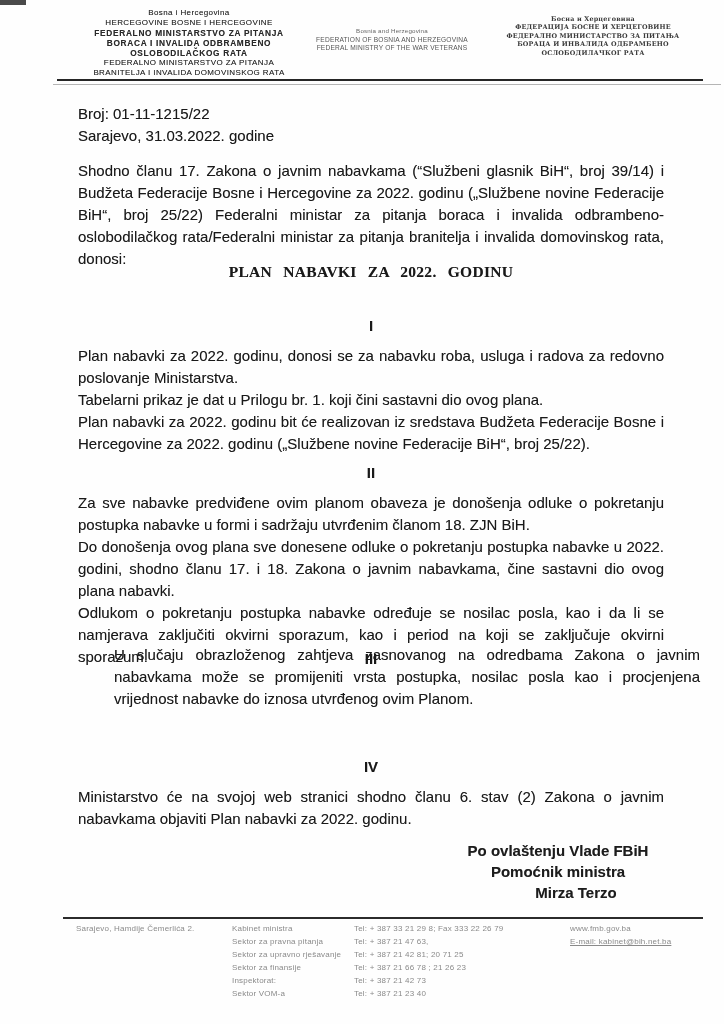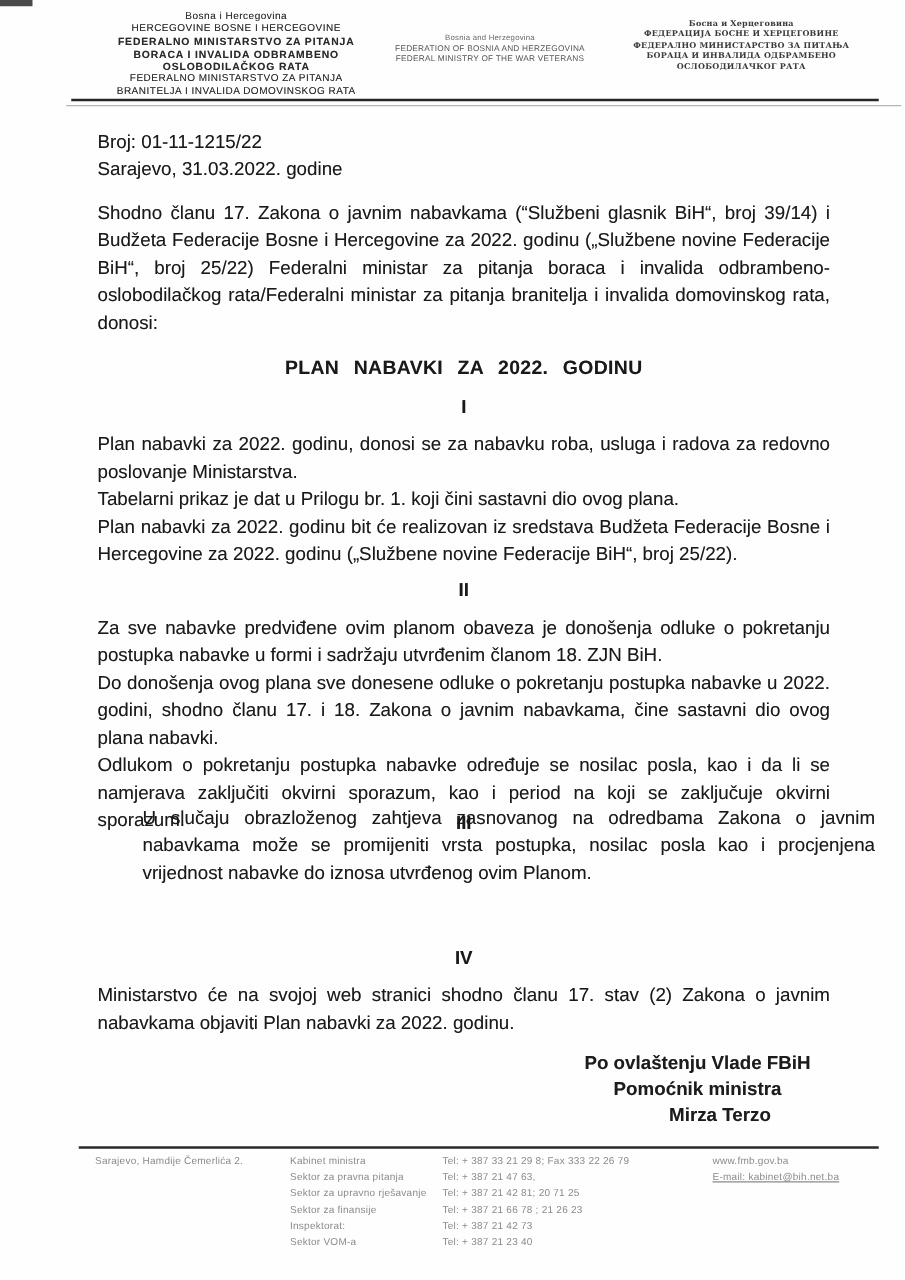--- a/index.html
+++ b/index.html
@@ -84,21 +84,21 @@
   <div class="rule-dark"></div>
   <div class="rule-light"></div>
 
   <div class="meta txt" style="top:103px;">Broj: 01-11-1215/22</div>
   <div class="meta txt" style="top:125px;">Sarajevo, 31.03.2022. godine</div>
 
   <div class="block txt" style="top:160px;">
     <p class="para">Shodno članu 17. Zakona o javnim nabavkama (“Službeni glasnik BiH“, broj 39/14) i Budžeta Federacije Bosne i Hercegovine za 2022. godinu („Službene novine Federacije BiH“, broj 25/22) Federalni ministar za pitanja boraca i invalida odbrambeno-oslobodilačkog rata/Federalni ministar za pitanja branitelja i invalida domovinskog rata, donosi:</p>
   </div>
 
-  <div class="doc-title txt" style="top:284px;">PLAN NABAVKI ZA 2022. GODINU</div>
+  <div class="doc-title txt" style="top:261px;font-family:Liberation Serif, serif;">PLAN NABAVKI ZA 2022. GODINU</div>
 
   <div class="numeral txt" style="top:315px;">I</div>
   <div class="block txt" style="top:345px;">
     <p class="para">Plan nabavki za 2022. godinu, donosi se za nabavku roba, usluga i radova za redovno poslovanje Ministarstva.</p>
     <p class="para">Tabelarni prikaz je dat u Prilogu br. 1. koji čini sastavni dio ovog plana.</p>
     <p class="para">Plan nabavki za 2022. godinu bit će realizovan iz sredstava Budžeta Federacije Bosne i Hercegovine za 2022. godinu („Službene novine Federacije BiH“, broj 25/22).</p>
   </div>
 
   <div class="numeral txt" style="top:462px;">II</div>
   <div class="block txt" style="top:492px;">
@@ -107,21 +107,21 @@
     <p class="para">Odlukom o pokretanju postupka nabavke određuje se nosilac posla, kao i da li se namjerava zaključiti okvirni sporazum, kao i period na koji se zaključuje okvirni sporazum.</p>
   </div>
 
   <div class="numeral txt" style="top:648px;">III</div>
   <div class="block txt" style="top:644px;margin-left:36px;">
     <p class="para">U slučaju obrazloženog zahtjeva zasnovanog na odredbama Zakona o javnim nabavkama može se promijeniti vrsta postupka, nosilac posla kao i procjenjena vrijednost nabavke do iznosa utvrđenog ovim Planom.</p>
   </div>
 
   <div class="numeral txt" style="top:756px;">IV</div>
   <div class="block txt" style="top:786px;">
-    <p class="para">Ministarstvo će na svojoj web stranici shodno članu 17. stav (2) Zakona o javnim nabavkama objaviti Plan nabavki za 2022. godinu.</p>
+    <p class="para">Ministarstvo će na svojoj web stranici shodno članu 6. stav (2) Zakona o javnim nabavkama objaviti Plan nabavki za 2022. godinu.</p>
   </div>
 
   <div class="sig">
     <div>Po ovlaštenju Vlade FBiH</div>
     <div>Pomoćnik ministra</div>
     <div class="sig-name">Mirza Terzo</div>
   </div>
 
   <div class="foot-rule"></div>
 

